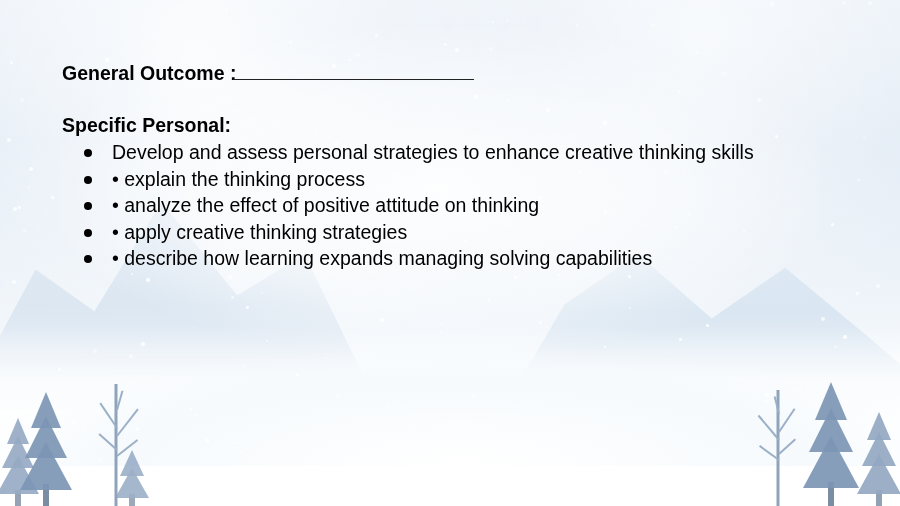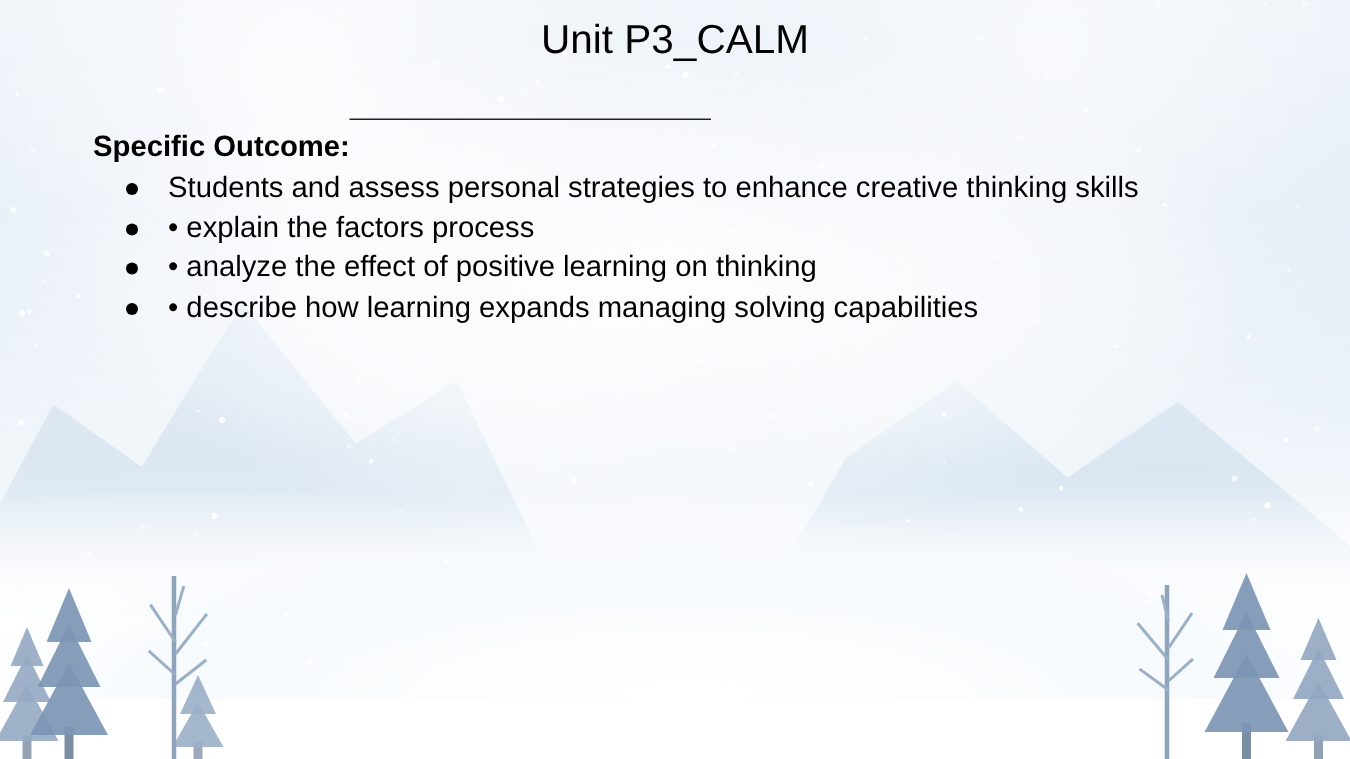--- a/index.html
+++ b/index.html
@@ -407,45 +407,49 @@
     <div class="stem" style="height:116px;"></div>
     <div class="branch" style="left:30px; bottom:66px; height:32px; transform:rotate(-40deg);"></div>
     <div class="branch" style="left:30px; bottom:74px; height:28px; transform:rotate(34deg);"></div>
     <div class="branch" style="left:30px; bottom:46px; height:24px; transform:rotate(-54deg);"></div>
     <div class="branch" style="left:30px; bottom:52px; height:22px; transform:rotate(48deg);"></div>
     <div class="branch" style="left:30px; bottom:92px; height:18px; transform:rotate(-14deg);"></div>
   </div>
 
   <div class="content">
 
-    <div class="slide-title">Unit P3_CALM</div>
 
     <div class="body-block">
 
+      <div class="heading">General Outcome :</div>
 
 
       <div class="spacer"></div>
 
       <div class="heading">
-        <span class="heading-underline">Specific Outcome:</span>
+        <span class="heading-underline">Specific Personal:</span>
         <span class="ul-rule"></span>
       </div>
 
       <ul class="bullets">
         <li>
           <span class="dot"></span>
-          <span>Students and assess personal strategies to enhance creative thinking skills</span>
+          <span>Develop and assess personal strategies to enhance creative thinking skills</span>
         </li>
         <li>
           <span class="dot"></span>
-          <span>• explain the factors process</span>
+          <span>• explain the thinking process</span>
         </li>
         <li>
           <span class="dot"></span>
-          <span>• analyze the effect of positive learning on thinking</span>
+          <span>• analyze the effect of positive attitude on thinking</span>
+        </li>
+        <li>
+          <span class="dot"></span>
+          <span>• apply creative thinking strategies</span>
         </li>
         <li>
           <span class="dot"></span>
           <span>• describe how learning expands managing solving capabilities</span>
         </li>
       </ul>
 
     </div>
   </div>
 </div>

